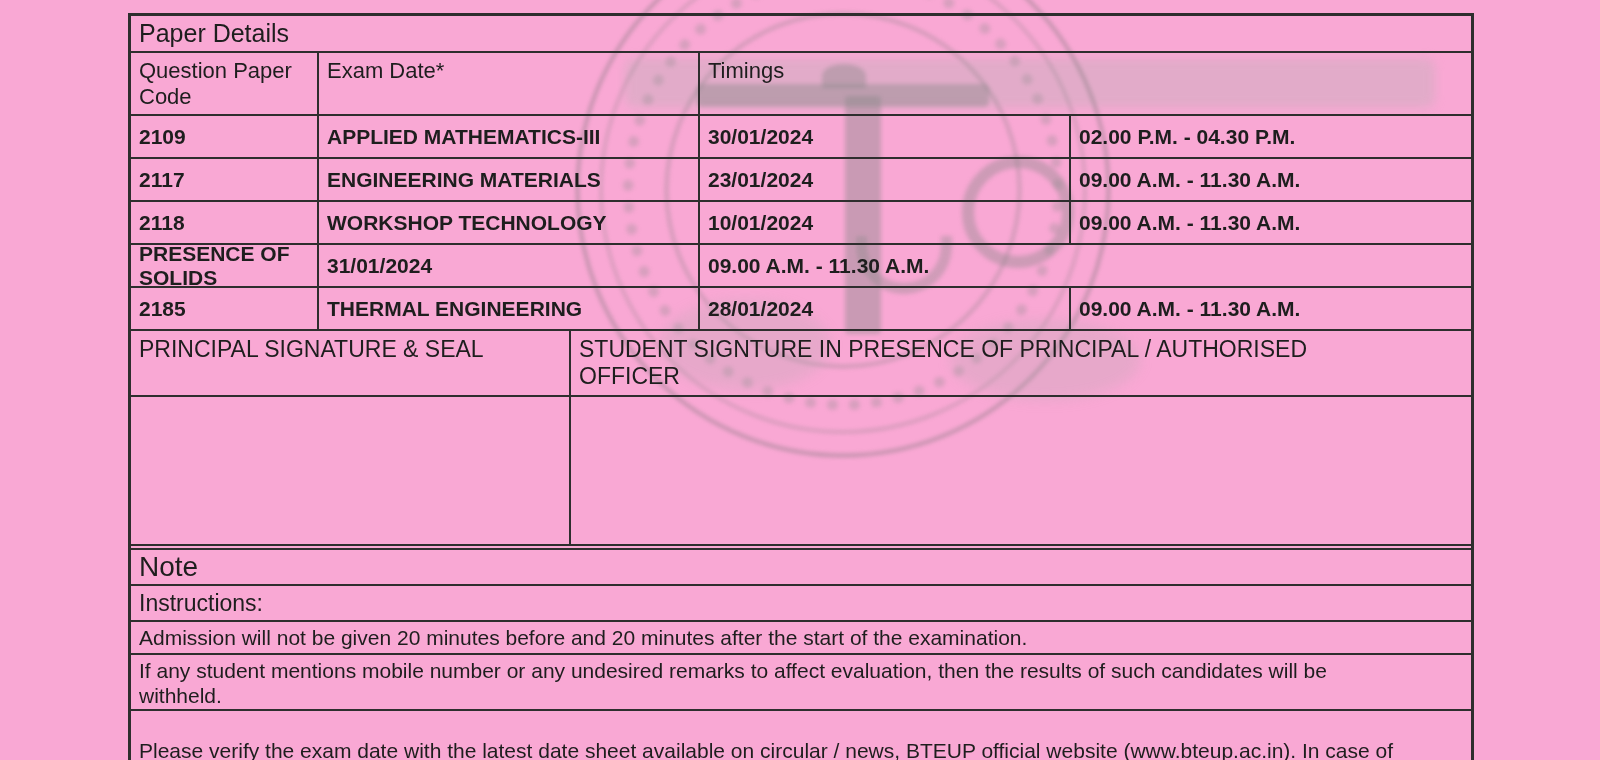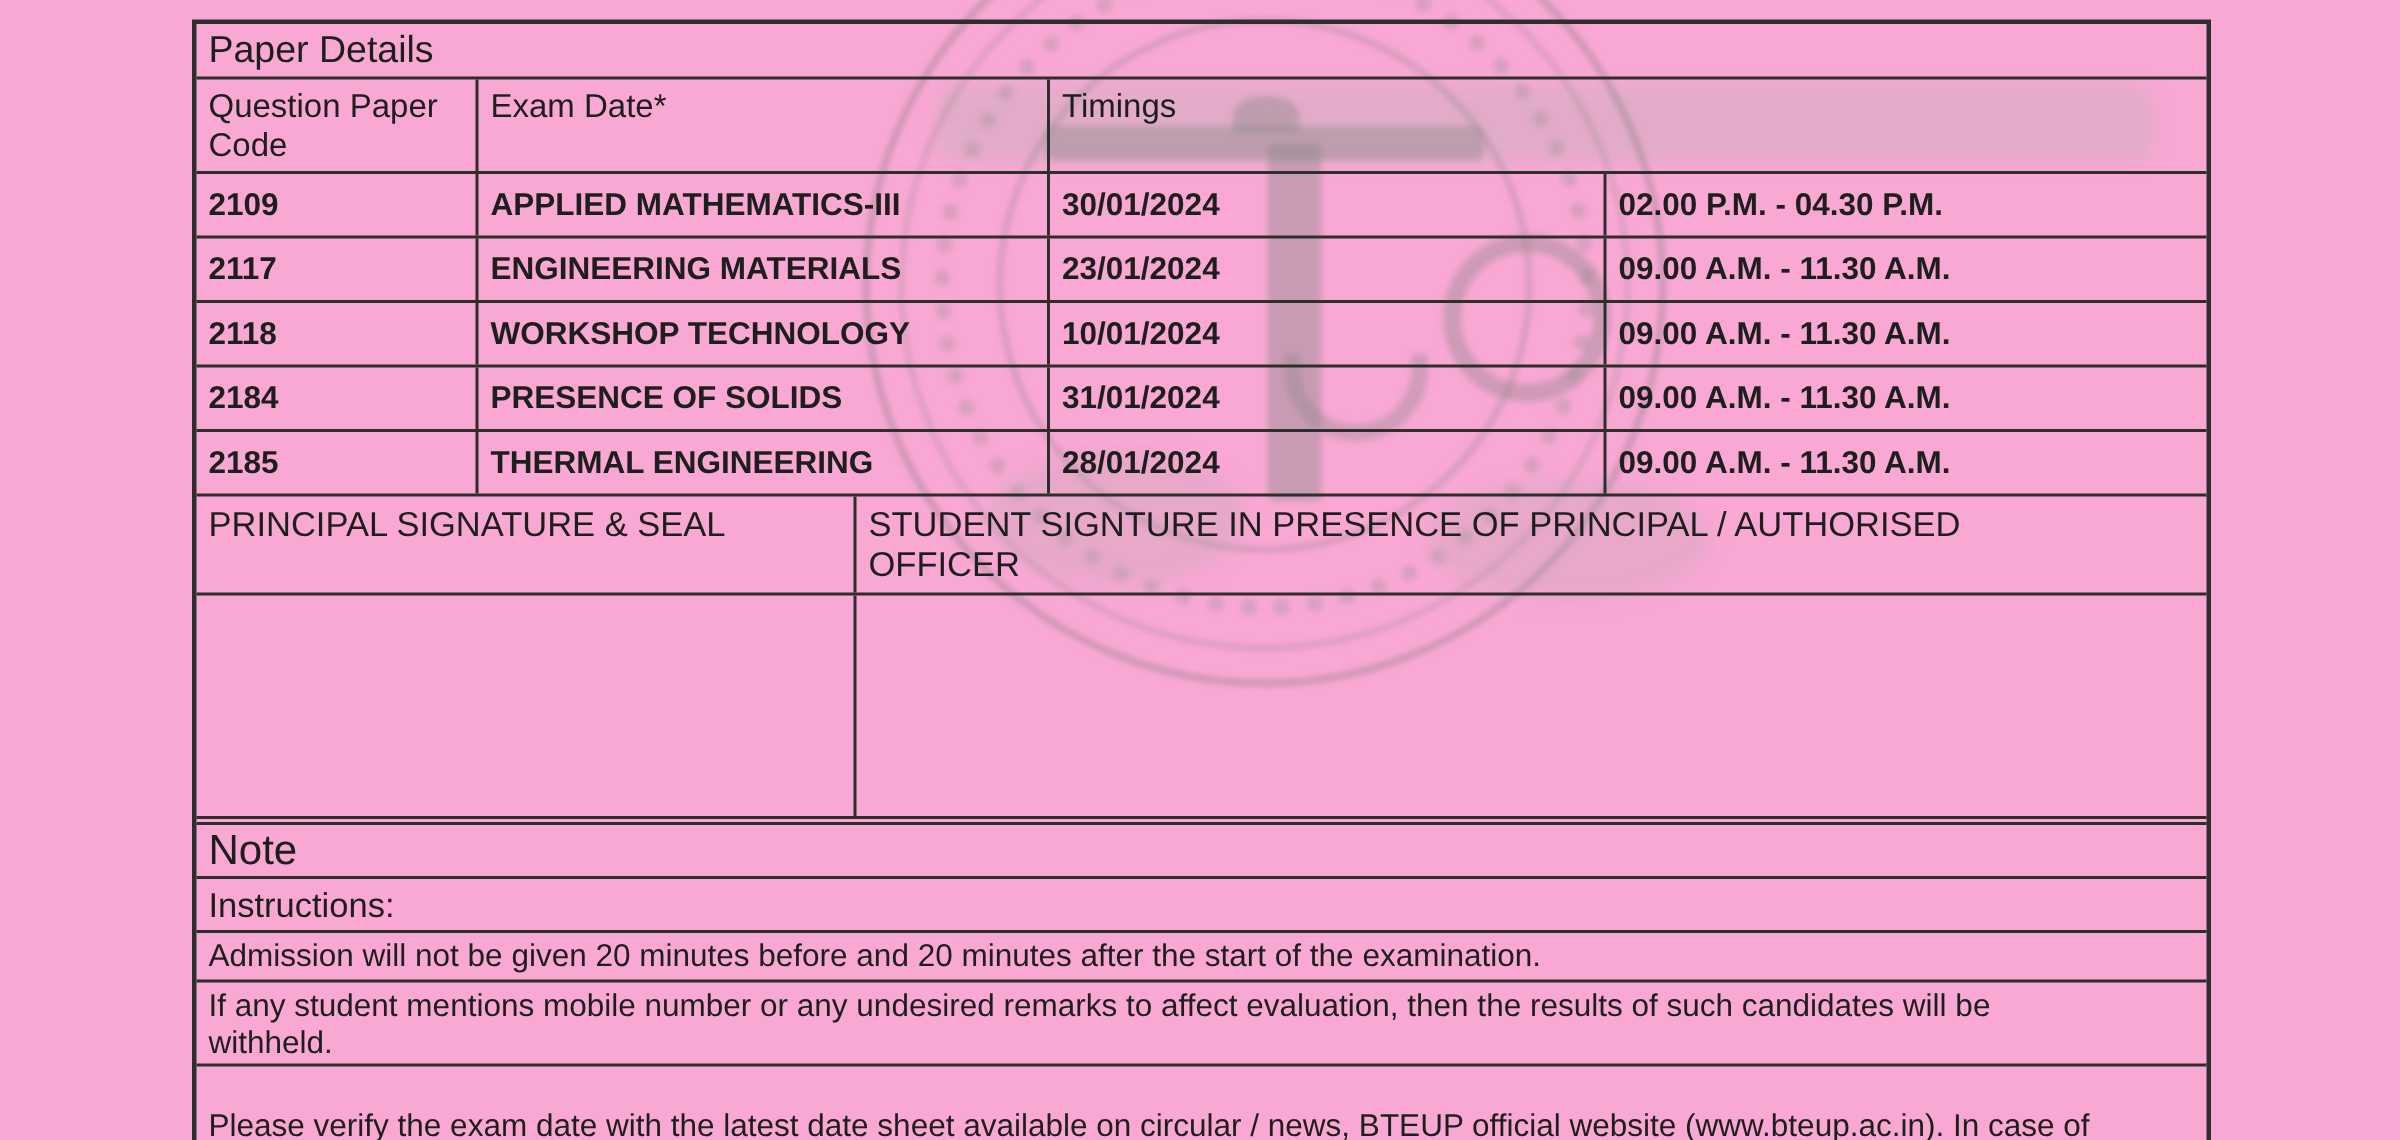--- a/index.html
+++ b/index.html
@@ -105,21 +105,20 @@
     </div>
 
     <div class="trow row-data grid4">
       <div class="cell">2118</div>
       <div class="cell">WORKSHOP TECHNOLOGY</div>
       <div class="cell">10/01/2024</div>
       <div class="cell">09.00 A.M. - 11.30 A.M.</div>
     </div>
 
     <div class="trow row-data grid4">
-      <div class="cell">2184</div>
       <div class="cell">PRESENCE OF SOLIDS</div>
       <div class="cell">31/01/2024</div>
       <div class="cell">09.00 A.M. - 11.30 A.M.</div>
     </div>
 
     <div class="trow row-data grid4">
       <div class="cell">2185</div>
       <div class="cell">THERMAL ENGINEERING</div>
       <div class="cell">28/01/2024</div>
       <div class="cell">09.00 A.M. - 11.30 A.M.</div>

